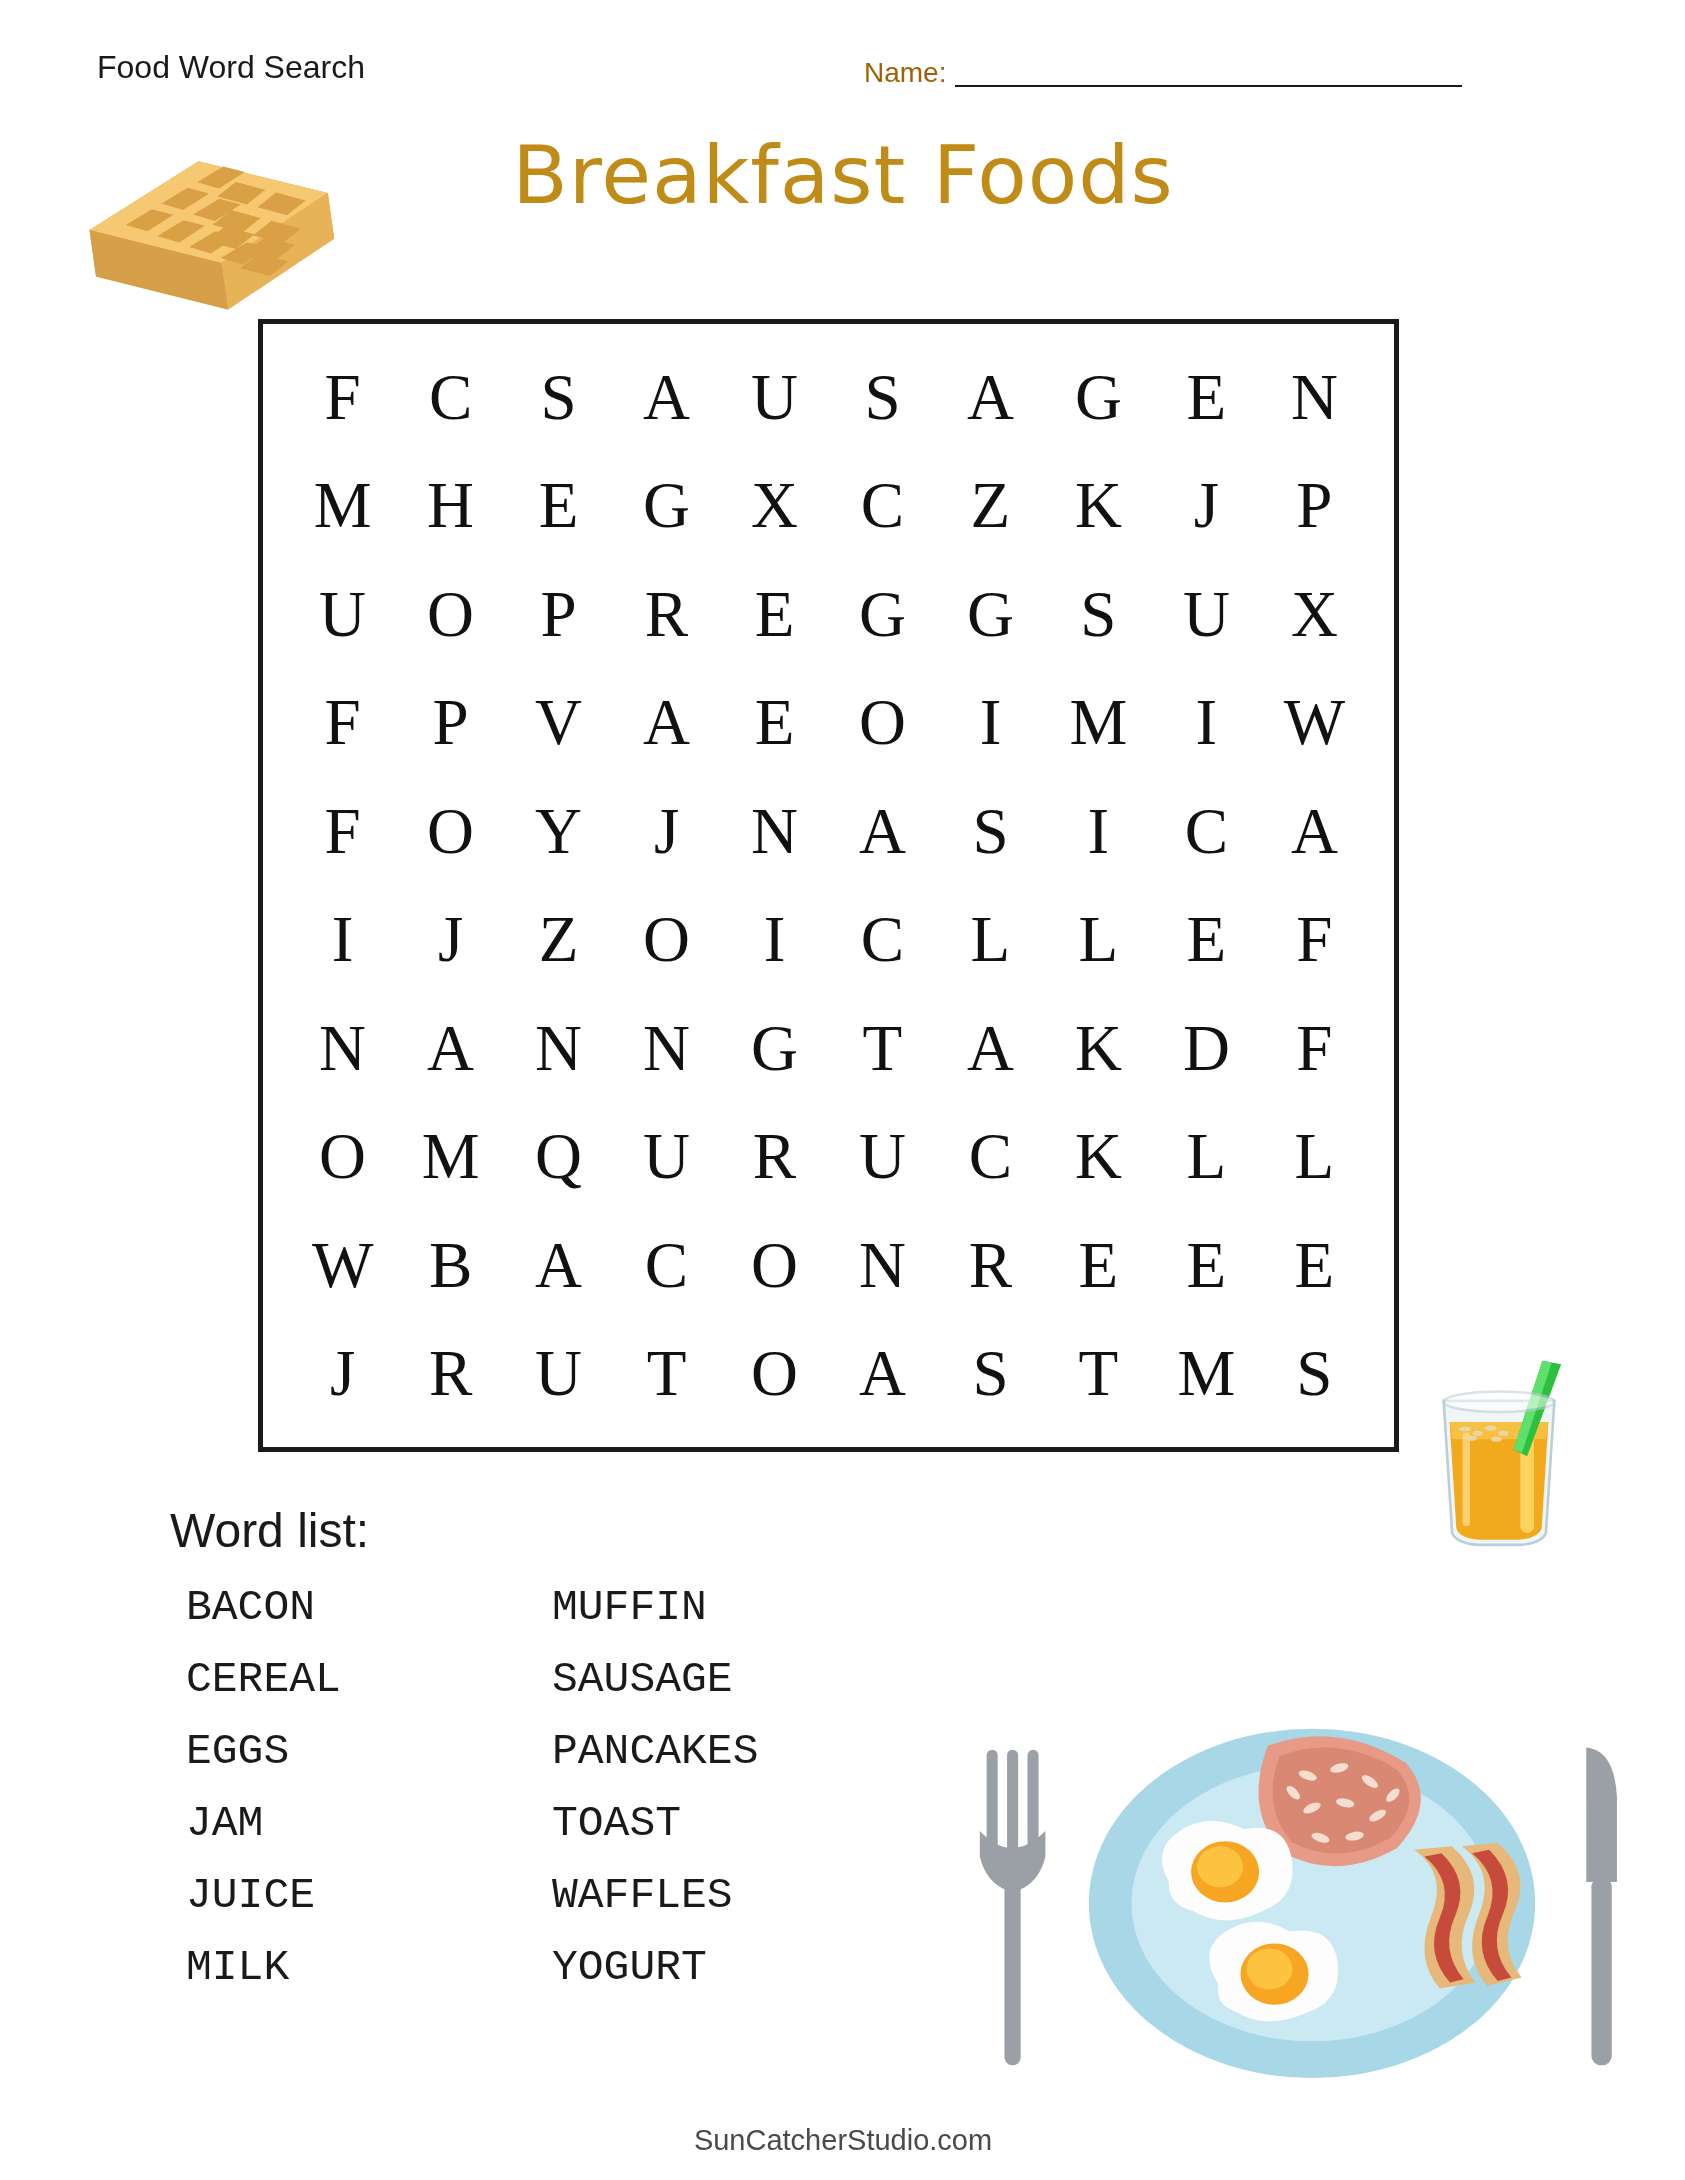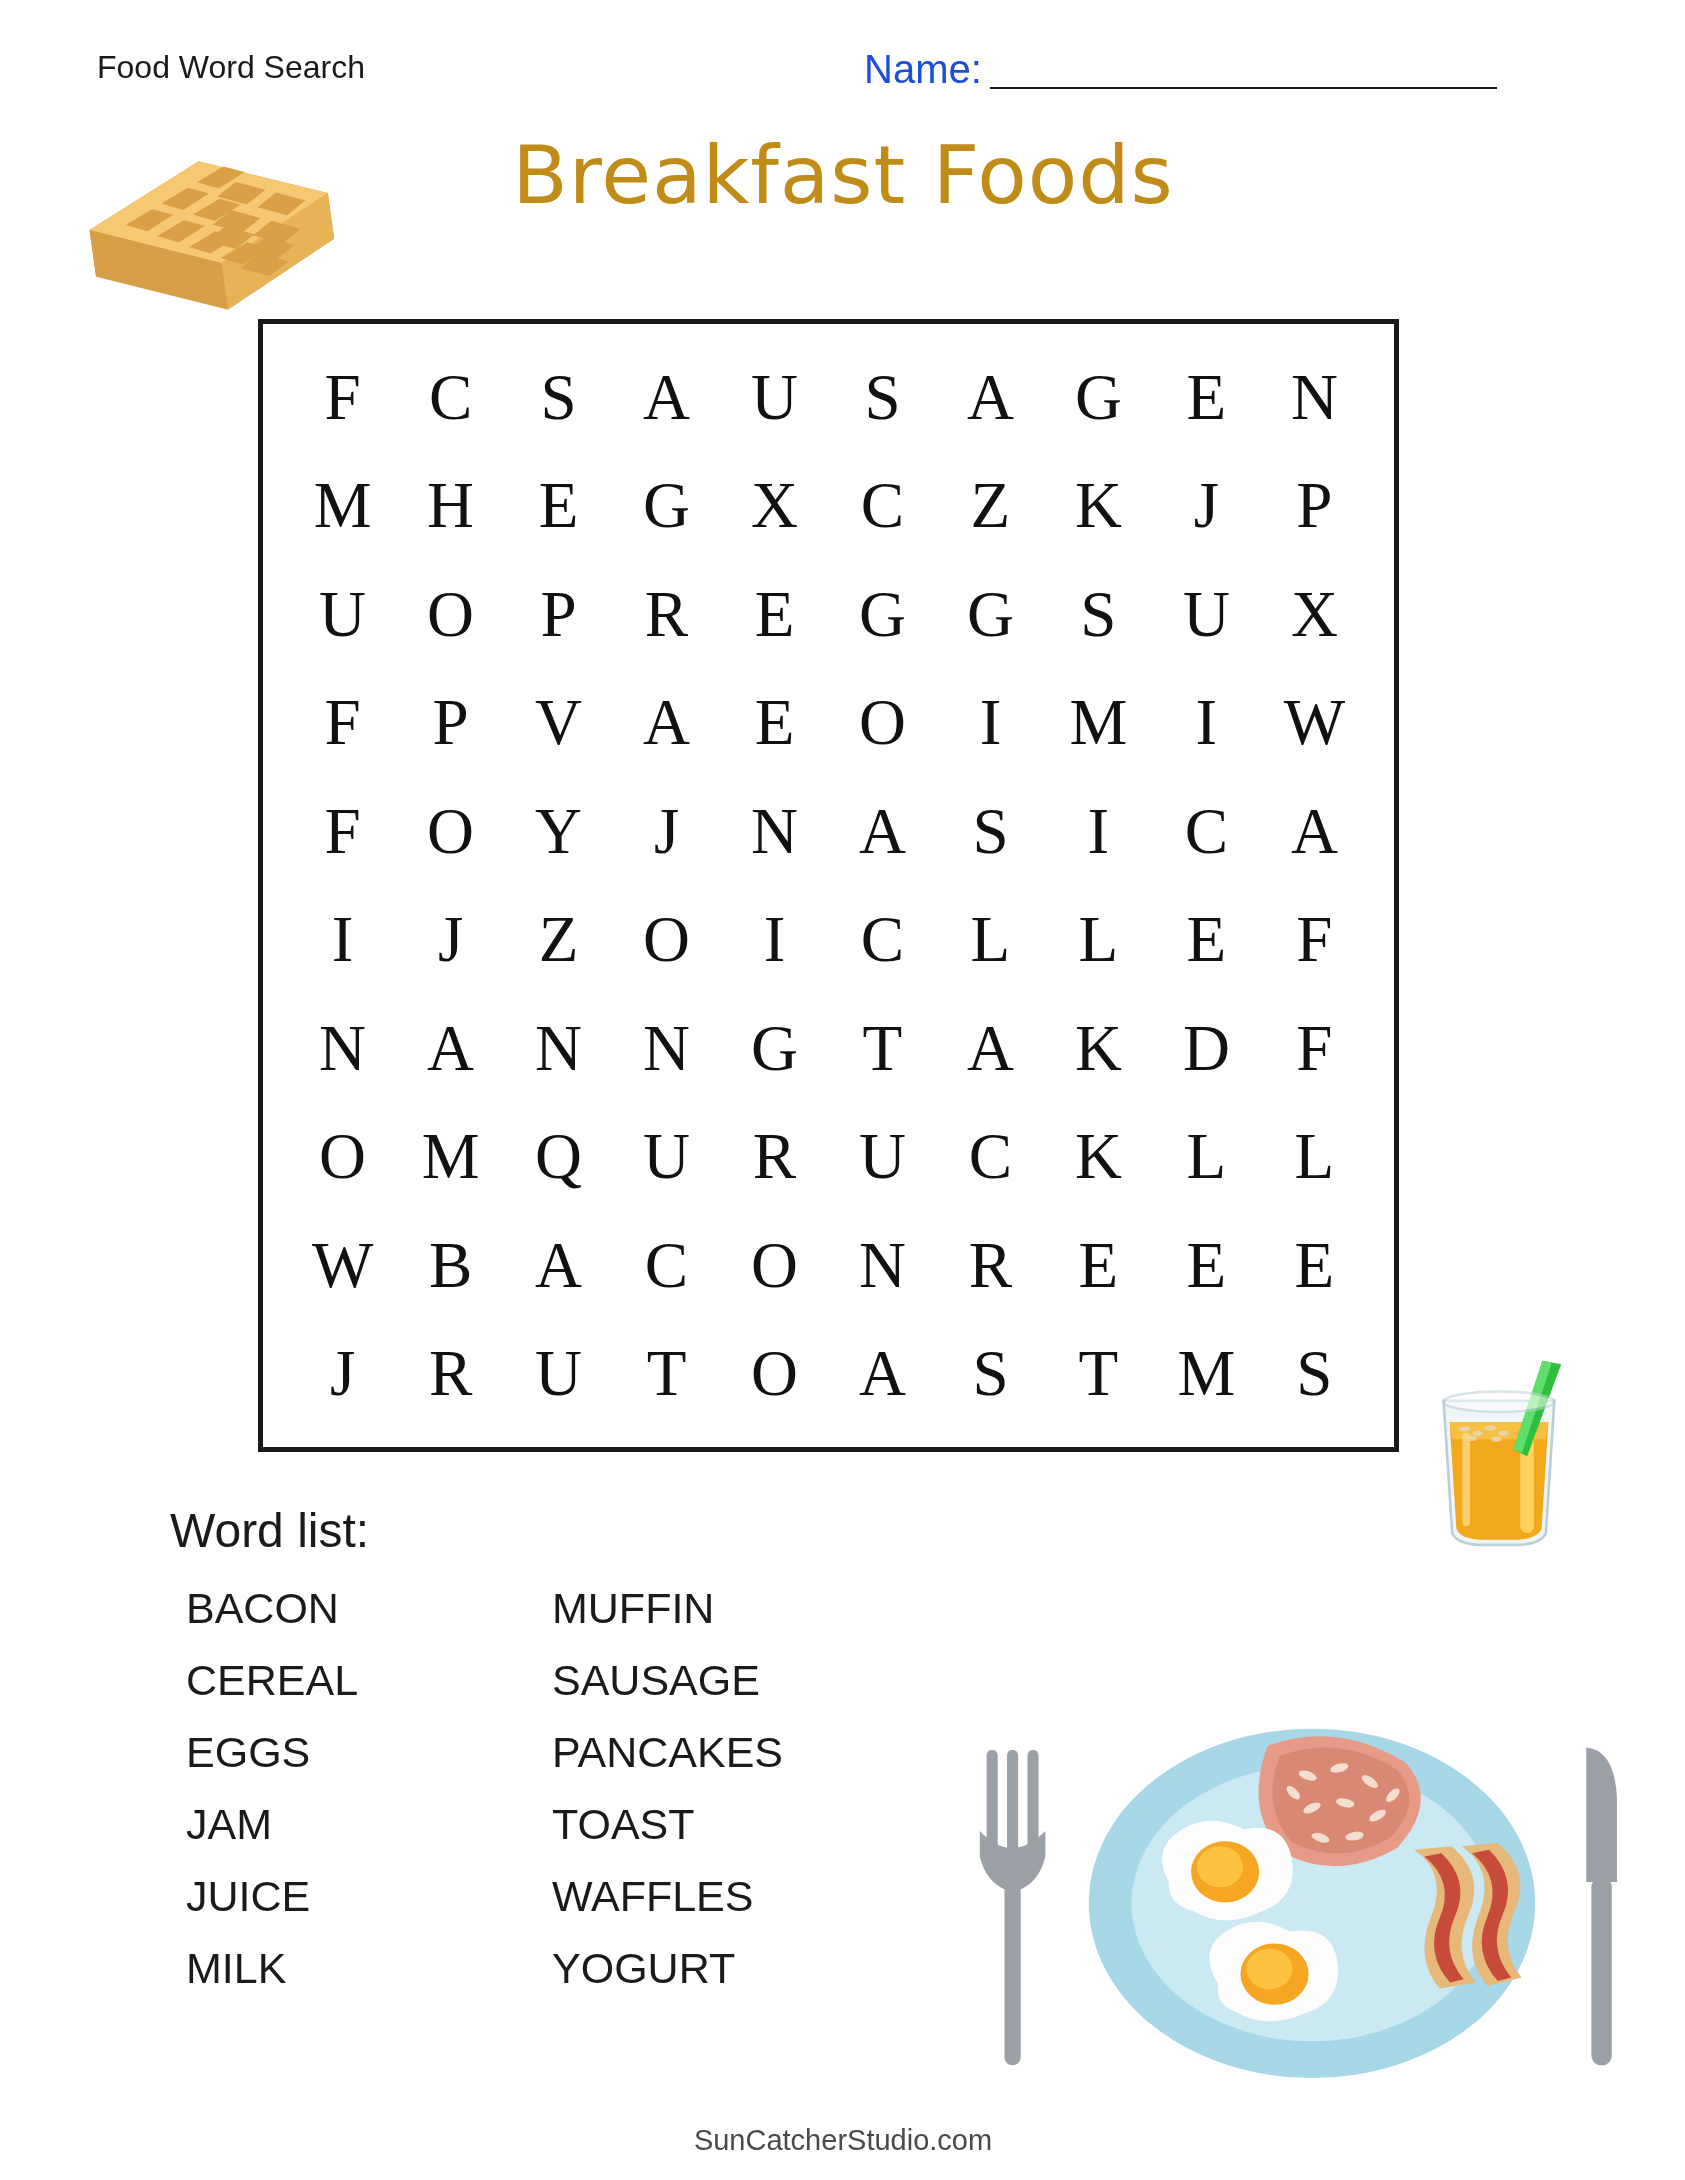--- a/index.html
+++ b/index.html
@@ -35,22 +35,22 @@
   }
   .name-block {
     position: absolute;
     left: 848px;
     top: 0;
     display: flex;
     align-items: flex-end;
     gap: 8.5px;
   }
   .name-label {
-    font-size: 40px;
-    color: #1d4ed8;
+    font-size: 28px;
+    color: #a16207;
     line-height: 1;
   }
   .name-line {
     width: 507px;
     border-bottom: 2.6px solid #1a1a1a;
     height: 36px;
   }
 
   
   .puzzle-title {
@@ -124,20 +124,21 @@
     display: grid;
     grid-template-columns: 366px 366px;
     grid-auto-flow: column;
     grid-template-rows: repeat(6, 72px);
   }
   .word {
     font-size: 43px;
     color: #1a1a1a;
     line-height: 72px;
     white-space: nowrap;
+    font-family: Liberation Mono, monospace;
   }
 
   
   .footer {
     position: absolute;
     left: 0;
     bottom: 24px;
     width: 100%;
     text-align: center;
     font-size: 29px;

